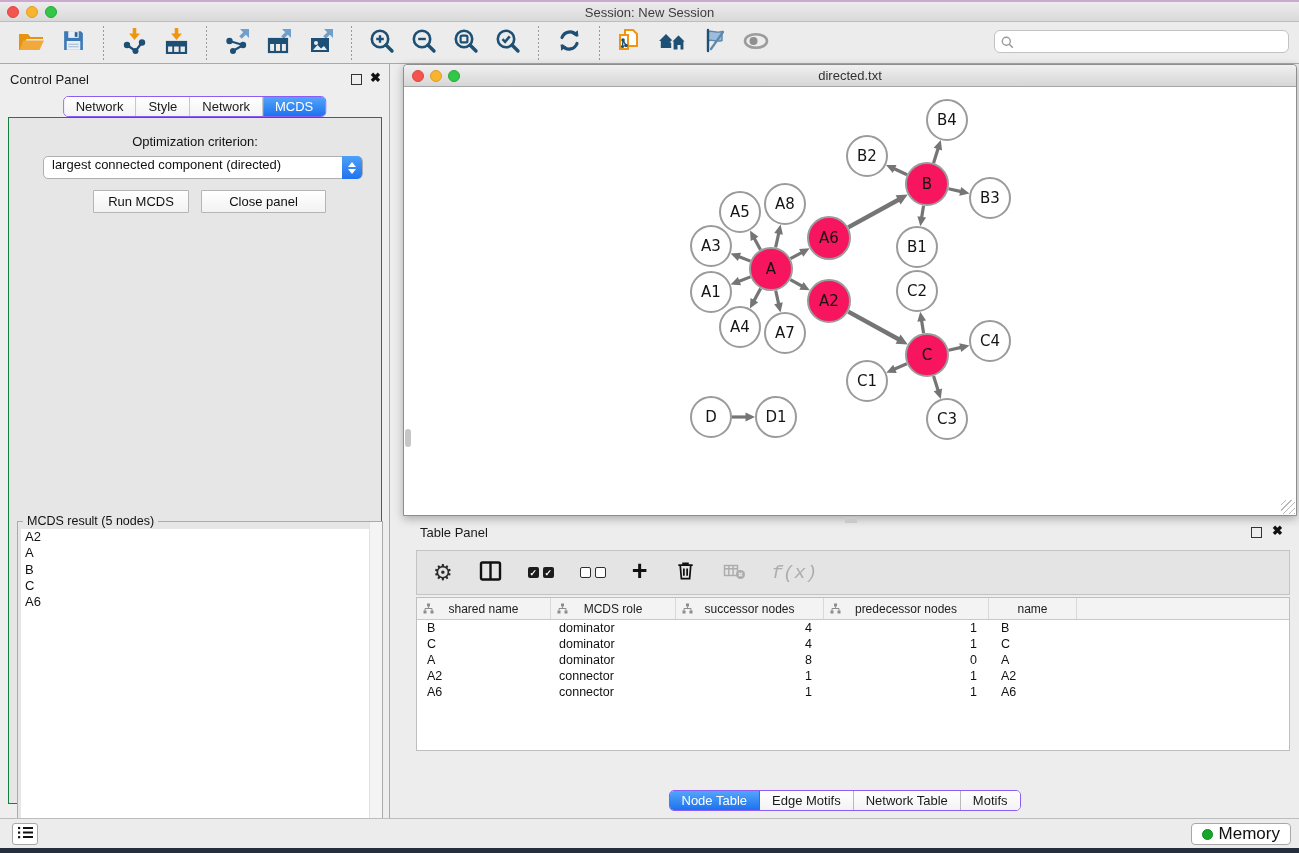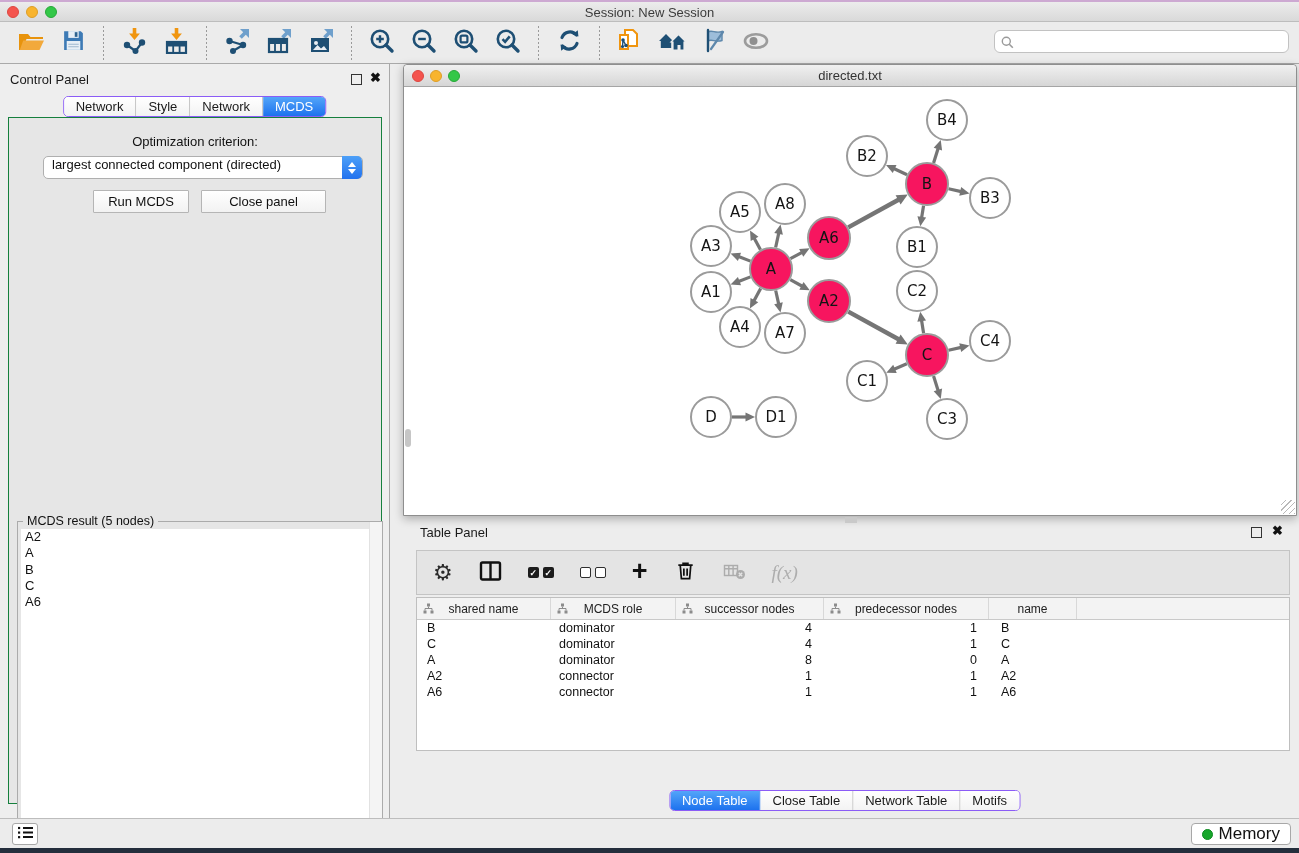--- a/index.html
+++ b/index.html
@@ -73,21 +73,21 @@
   .tp-title { position:absolute; left:30px; top:461px; font-size:13px; color:#1a1a1a; }
   .tp-float { right:37px; top:463px; } .tp-close { right:16px; top:459px; }
   .tp-toolbar { position:absolute; left:26px; top:486px; width:874px; height:45px; background:#e4e4e4; border:1px solid #c4c4c4; display:flex; align-items:center; gap:26px; padding-left:16px; }
   .tp-ic { display:flex; align-items:center; justify-content:center; }
   .gear-glyph { font-size:22px; color:#2a2a2a; line-height:1; }
   .cb { width:11px; height:11px; border-radius:2px; display:inline-flex; align-items:center; justify-content:center; }
   .cb.checked { background:#1c1c1c; color:#fff; font-size:9px; font-weight:bold; }
   .cb.empty { border:1.6px solid #2f2f2f; background:#fff; }
   .cb-pair { display:flex; gap:4px; }
   .plus-glyph { font-size:27px; font-weight:900; color:#111; line-height:1; margin-top:-3px; }
-  .fx-glyph { font-family:Liberation Serif, serif; font-style:italic; font-size:19px; color:#adadad; }
+  .fx-glyph { font-family:Liberation Mono, monospace; font-style:italic; font-size:19px; color:#adadad; }
 
   .data-table { position:absolute; left:26px; top:533px; width:874px; height:154px; background:#fff; border:1px solid #bfbfbf; }
   .thead { display:flex; height:22px; background:#f3f3f3; border-bottom:1px solid #c9c9c9; }
   .th { position:relative; display:flex; align-items:center; justify-content:center; font-size:12px; color:#222; border-right:1px solid #d8d8d8; }
   .th:last-child { border-right:none; }
   .sort-ic { position:absolute; left:6px; top:5px; }
   .tbody { }
   .tr { display:flex; height:16px; align-items:center; }
   .td { font-size:12.5px; color:#111; overflow:hidden; white-space:nowrap; }
   .c0 { width:134px; } .c1 { width:125px; } .c2 { width:148px; } .c3 { width:165px;align-items:center; } .c4 { width:88px; } .c5 { flex:1; }
@@ -527,21 +527,21 @@
             <div class="td c2 num">1</div>
             <div class="td c3 num">1</div>
             <div class="td c4">A6</div>
             <div class="td c5"></div>
           </div>
         </div>
     </div>
 
     <div class="seg tp-tabs">
         <div class="seg-tab active">Node Table</div>
-        <div class="seg-tab">Close Table</div>
+        <div class="seg-tab">Edge Motifs</div>
         <div class="seg-tab">Network Table</div>
         <div class="seg-tab">Motifs</div>
       </div>
   </div>
 
   <div class="status-bar">
     <div class="list-btn">
       <span><svg width="17" height="15" viewBox="0 0 20 18">
             <g stroke="#111" stroke-width="2.4">
               <path d="M7 3.5h12M7 9h12M7 14.5h12"></path>

